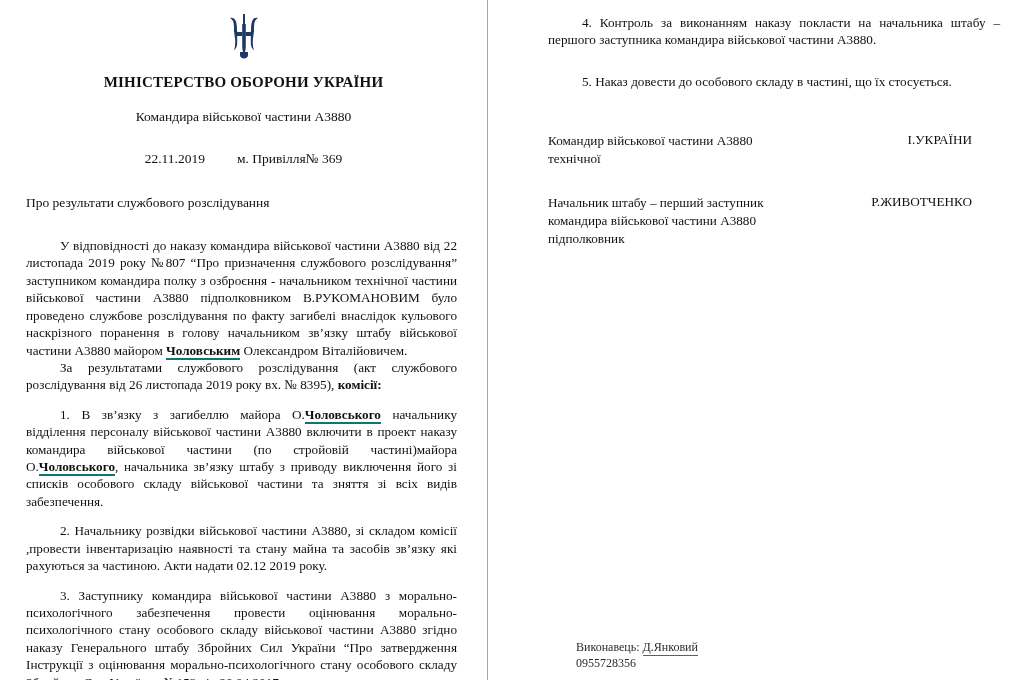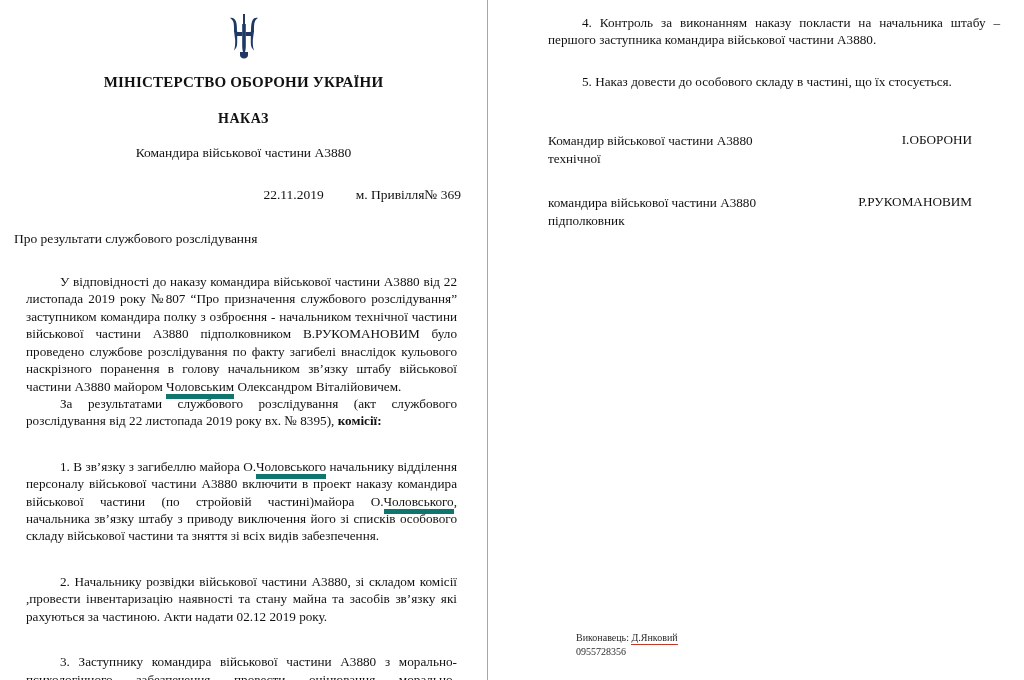--- a/index.html
+++ b/index.html
@@ -62,47 +62,48 @@
     margin-top: 20px;
     letter-spacing: 0.5px;
   }
   .commander-line {
     text-align: center;
     font-size: 13.5px;
     margin-top: 18px;
   }
   .meta-row {
     display: flex;
-    justify-content: flex-end;
+    justify-content: center;
     align-items: baseline;
     font-size: 13.5px;
     margin-top: 26px;
     padding: 0 26px 0 26px;
   }
   .meta-center { margin-left: 32px; }
   .subject {
     font-size: 13.5px;
     margin-top: 28px;
-    padding-left: 14px;
+    padding-left: 26px;
   }
   .body-block {
     padding: 0 30px 0 26px;
     font-size: 13.2px;
     text-align: justify;
     line-height: 1.32;
   }
   .para {
-    margin-top: 28px;
+    margin-top: 12px;
     text-indent: 34px;
   }
   .para.tight { margin-top: 0; }
   .para.first { margin-top: 26px; }
   .underline-red {
-    border-bottom: 5px solid #0f766e;
+    border-bottom: 2px solid #0f766e;
     padding-bottom: 0px;
+    font-weight: bold;
   }
   .bold { font-weight: bold; }
 
   
   .r-body {
     padding: 14px 24px 0 60px;
     font-size: 13.2px;
     text-align: justify;
     line-height: 1.32;
   }
@@ -123,22 +124,22 @@
     display: flex;
     justify-content: space-between;
     align-items: flex-start;
   }
   .sig-left { line-height: 1.35; }
   .sig-name { white-space: nowrap; padding-right: 28px; }
 
   .executor {
     position: absolute;
     left: 576px;
-    bottom: 22px;
-    font-size: 10px;
+    bottom: 8px;
+    font-size: 12px;
     line-height: 1.3;
     color: #2b2b2b;
   }
   .executor .exec-name { border-bottom: 1px solid #c0392b; display: inline-block; }
 </style>
 </head>
 <body>
 
 <div class="page">
 
@@ -154,39 +155,38 @@
           <path d="M10 19 L13.2 19 L13.2 31 C13.2 34.5 11.8 36.8 10 38.4 C11.3 34.6 11.2 31.5 11.2 28 Z"></path>
           <path d="M30 19 L26.8 19 L26.8 31 C26.8 34.5 28.2 36.8 30 38.4 C28.7 34.6 28.8 31.5 28.8 28 Z"></path>
           <path d="M13 20 L18.4 20 L18.4 24 L13 24 Z"></path>
           <path d="M27 20 L21.6 20 L21.6 24 L27 24 Z"></path>
           <path d="M16 40 L24 40 L24 43 C24 45 22.2 46.6 20 46.6 C17.8 46.6 16 45 16 43 Z"></path>
         </g>
       </svg>
     </div>
 
     <div class="ministry">МІНІСТЕРСТВО ОБОРОНИ УКРАЇНИ</div>
-    <div class="order-word">НАКАЗ</div>
     <div class="commander-line">Командира військової частини А3880</div>
 
     <div class="meta-row">
       <span>22.11.2019</span>
       <span class="meta-center">м. Привілля</span>
       <span>№ 369</span>
     </div>
 
     <div class="subject">Про результати службового розслідування</div>
 
     <div class="body-block">
 
       <div class="para first">
         <span>У відповідності до наказу командира військової частини А3880 від 22 листопада 2019 року №807 “Про призначення службового розслідування” заступником командира полку з озброєння - начальником технічної частини військової частини А3880 підполковником В.РУКОМАНОВИМ було проведено службове розслідування по факту загибелі внаслідок кульового наскрізного поранення в голову начальником зв’язку штабу військової частини А3880 майором </span><span class="underline-red">Чоловським</span><span> Олександром Віталійовичем.</span>
       </div>
 
       <div class="para tight">
-        <span>За результатами службового розслідування (акт службового розслідування від 22 листопада 2019 року вх. № 8395), </span><span class="bold">комісії:</span>
+        <span>За результатами службового розслідування (акт службового розслідування від 26 листопада 2019 року вх. № 8395), </span><span class="bold">комісії:</span>
       </div>
 
       <div class="para">
         <span>1. В зв’язку з загибеллю майора О.</span><span class="underline-red">Чоловського</span><span> начальнику відділення персоналу військової частини А3880 включити в проект наказу командира військової частини (по стройовій частині)майора О.</span><span class="underline-red">Чоловського</span><span>, начальника зв’язку штабу з приводу виключення його зі списків особового складу військової частини та зняття зі всіх видів забезпечення.</span>
       </div>
 
       <div class="para">2. Начальнику розвідки військової частини А3880, зі складом комісії ,провести інвентаризацію наявності та стану майна та засобів зв’язку які рахуються за частиною. Акти надати 02.12 2019 року.</div>
 
       <div class="para">3. Заступнику командира військової частини А3880 з морально-психологічного забезпечення провести оцінювання морально-психологічного стану особового складу військової частини А3880 згідно наказу Генерального штабу Збройних Сил України “Про затвердження Інструкції з оцінювання морально-психологічного стану особового складу Збройних Сил України» №153 від 29.04.2017 року.</div>
 
@@ -203,31 +203,32 @@
     </div>
 
     <div class="signatures">
 
       <div class="sig-block">
         <div class="sig-row">
           <div class="sig-left">
             <div>Командир військової частини А3880</div>
             <div>технічної</div>
           </div>
-          <div class="sig-name">І.ОБОРОНИ</div>
+          <div class="sig-name">І.УКРАЇНИ</div>
         </div>
       </div>
 
       <div class="sig-block">
         <div class="sig-row">
           <div class="sig-left">
+            <div>Начальник штабу – перший заступник</div>
             <div>командира військової частини А3880</div>
             <div>підполковник</div>
           </div>
-          <div class="sig-name">Р.РУКОМАНОВИМ</div>
+          <div class="sig-name">Р.ЖИВОТЧЕНКО</div>
         </div>
       </div>
 
     </div>
   </div>
 
   <div class="executor">
     <div>
       <span>Виконавець:</span>
       <span class="exec-name">Д.Янковий</span>

